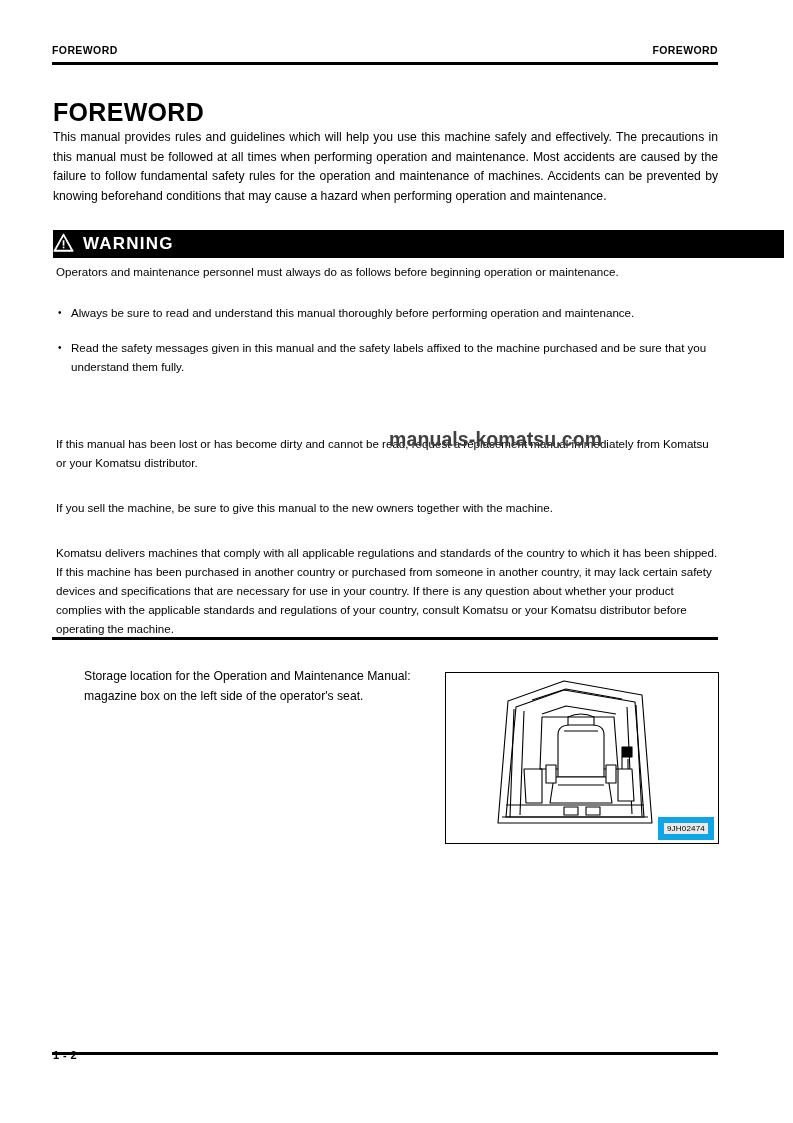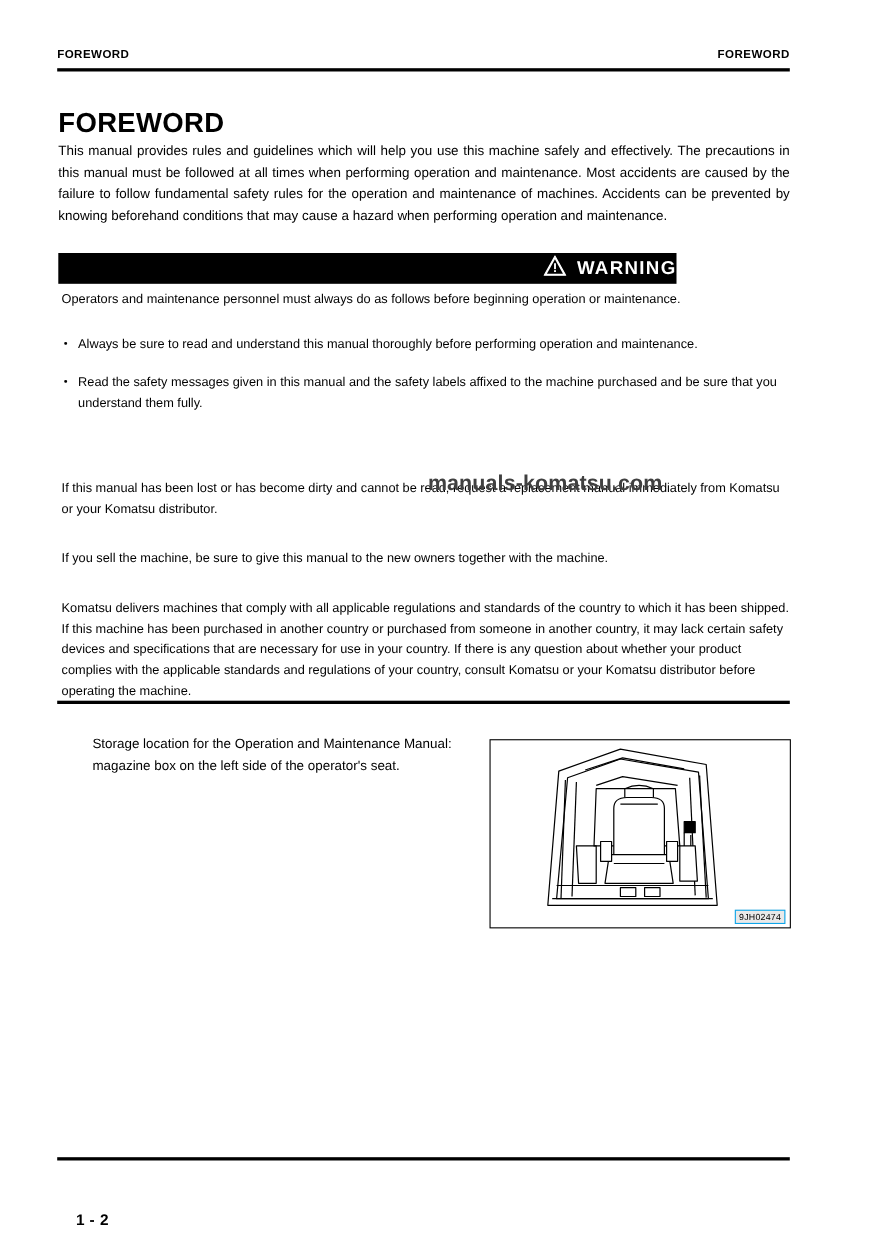--- a/index.html
+++ b/index.html
@@ -65,27 +65,27 @@
     line-height: 19.6px;
     text-align: justify;
     text-justify: inter-word;
   }
 
   
   .warning-bar {
     position: absolute;
     left: 53px;
     top: 230px;
-    width: 562px;
+    width: 731px;
     height: 28px;
     background: #000000;
     color: #ffffff;
     display: flex;
     align-items: center;
-    justify-content: flex-end;
+    justify-content: flex-start;
   }
   .warn-inner {
     display: flex;
     align-items: center;
     gap: 9px;
   }
   .warn-tri {
     display: block;
   }
   .warn-label {
@@ -170,43 +170,42 @@
     background: #fff;
     overflow: hidden;
   }
   .fig-code {
     position: absolute;
     right: 4px;
     bottom: 3px;
     font-size: 8px;
     letter-spacing: 0.2px;
     background: #e9e9e9;
-    border: 1px solid #0ea5e9;
+    border: 6px solid #0ea5e9;
     padding: 0 3px;
     line-height: 11px;
     text-align: center;
   }
 
   
   .footer-rule {
     position: absolute;
     left: 52px;
     top: 1052px;
     width: 666px;
     height: 2.5px;
     background: #000;
   }
   .page-num {
     position: absolute;
     left: 53px;
-    top: 1101px;
-    font-size: 14px;
+    top: 1049px;
+    font-size: 11px;
     font-weight: bold;
     letter-spacing: 0.4px;
-    margin-left: 16px;
   }
 </style>
 </head>
 <body>
 
 <div class="page">
 
   <div class="runhead">
     <span>FOREWORD</span>
     <span>FOREWORD</span>

